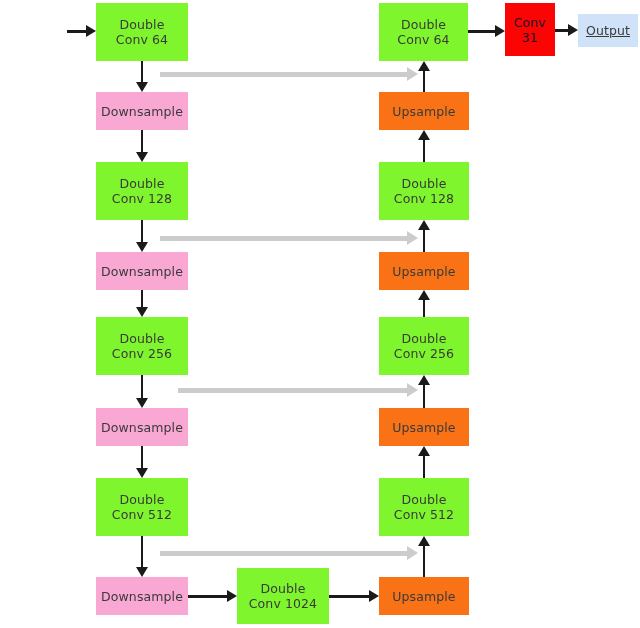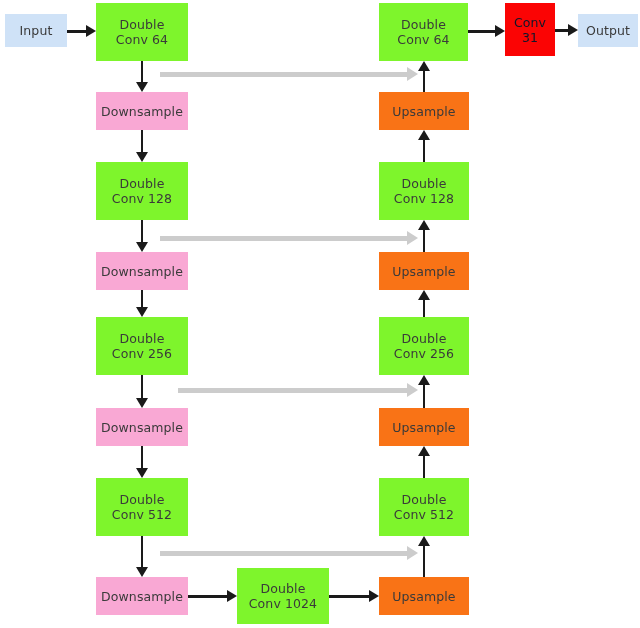--- a/index.html
+++ b/index.html
@@ -201,22 +201,21 @@
       <span class="head"></span>
     </div>
     <div class="arrow right" style="top: 23px; height: 16px; left: 468px; width: 37px;">
       <span class="shaft"></span>
       <span class="head"></span>
     </div>
     <div class="arrow right" style="top: 22px; height: 16px; left: 555px; width: 23px;">
       <span class="shaft"></span>
       <span class="head"></span>
     </div>
-    <div class="node blue" style="left: 5px; top: 14px; width: 62px; height: 33px;">Input</div>
-    <div class="node blue" style="left: 578px; top: 14px; width: 60px; height: 33px;">Output</div>
+    <div class="node blue" style="left: 578px; top: 14px; width: 60px; height: 33px; text-decoration: underline;">Output</div>
     <div class="node red" style="left: 505px; top: 3px; width: 50px; height: 53px;">Conv
 31</div>
     <div class="node green" style="left: 96px; top: 3px; width: 92px; height: 58px;">Double
 Conv 64</div>
     <div class="node cyan" style="left: 96px; top: 92px; width: 92px; height: 38px;">Downsample</div>
     <div class="node green" style="left: 96px; top: 162px; width: 92px; height: 58px;">Double
 Conv 128</div>
     <div class="node cyan" style="left: 96px; top: 252px; width: 92px; height: 38px;">Downsample</div>
     <div class="node green" style="left: 96px; top: 317px; width: 92px; height: 58px;">Double
 Conv 256</div>

